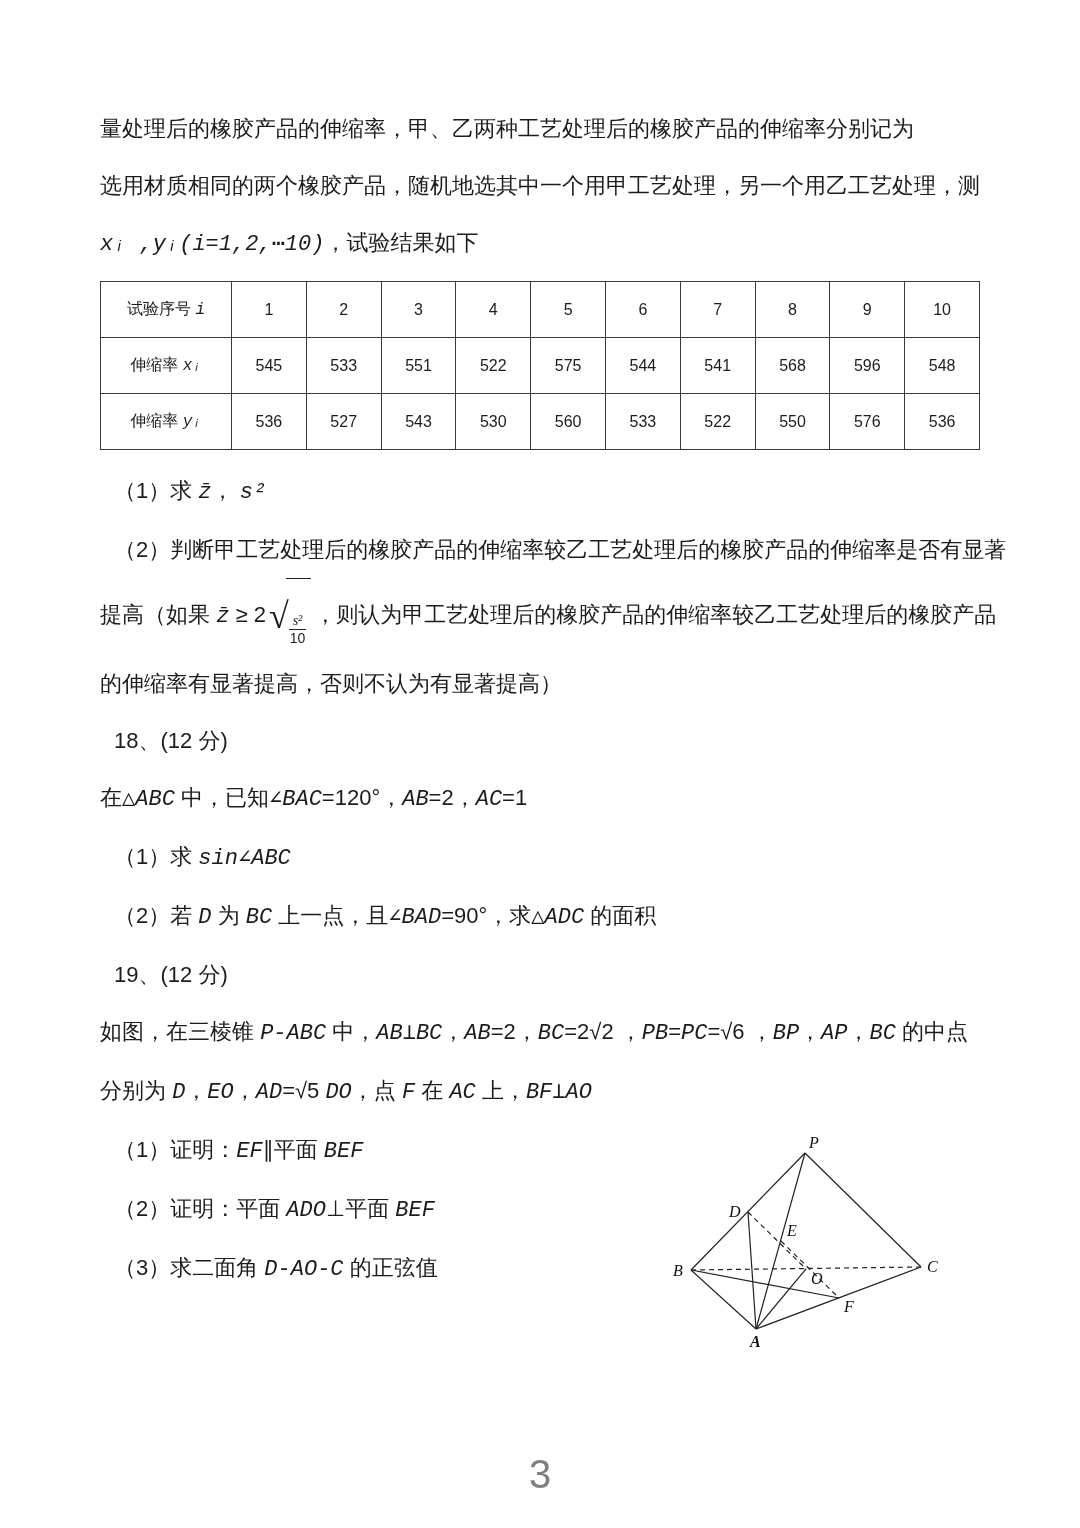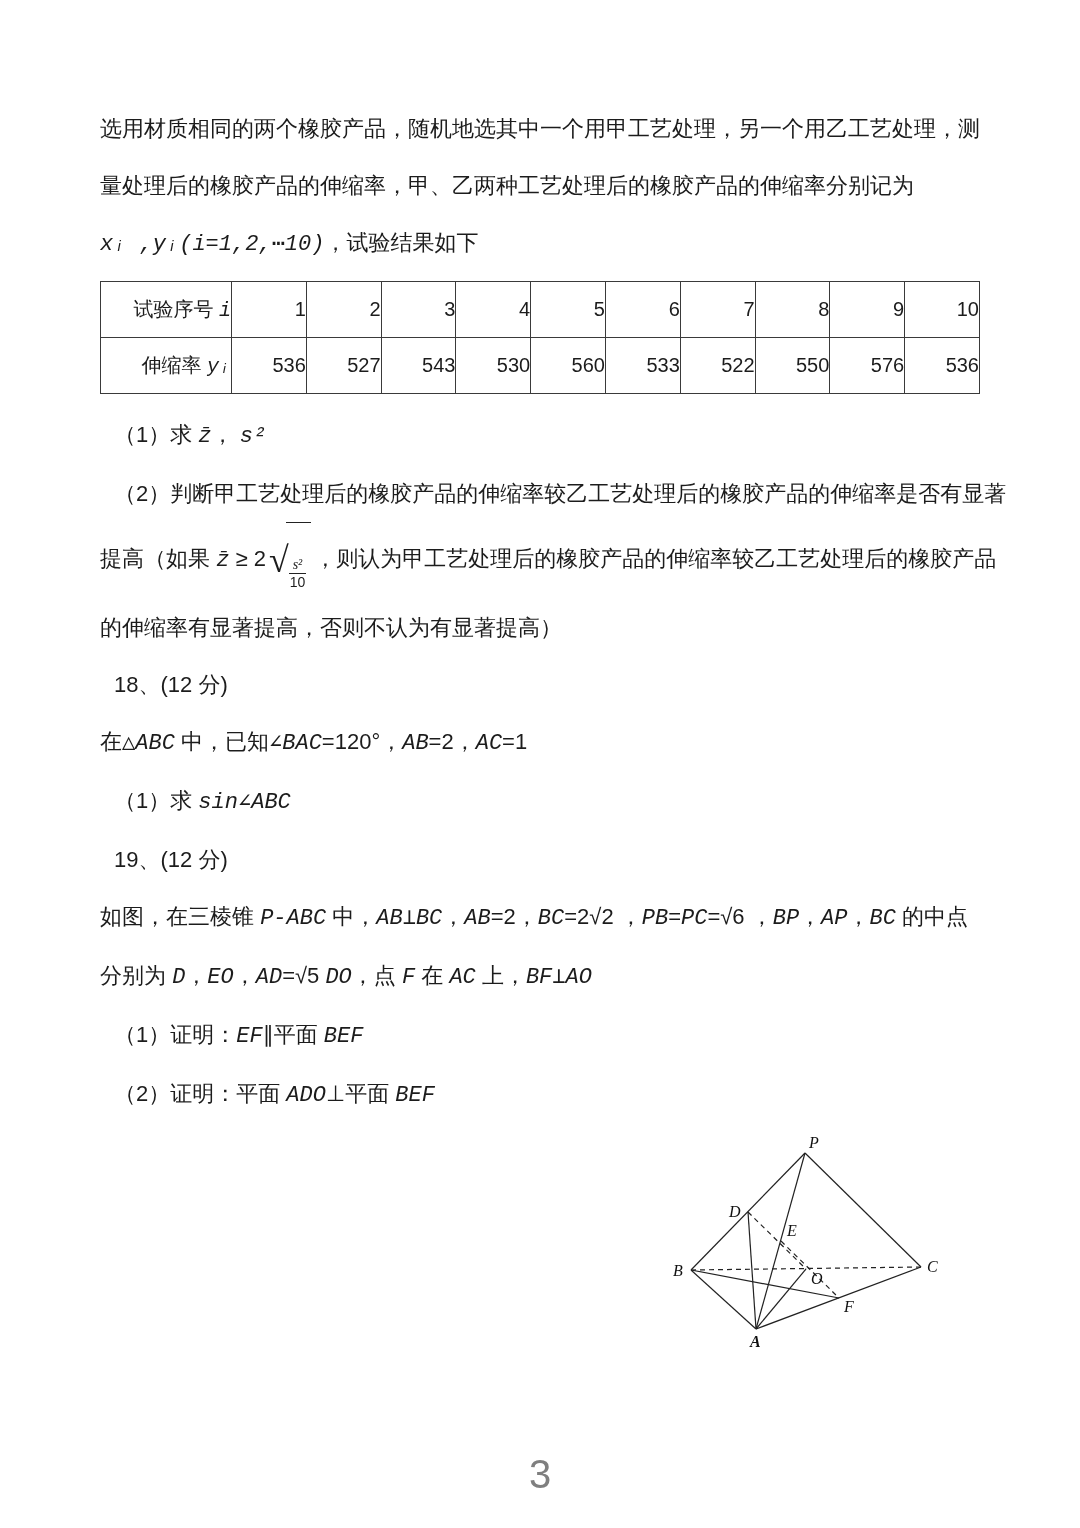--- a/index.html
+++ b/index.html
@@ -5,21 +5,21 @@
   html,body{margin:0;padding:0;}
   body{
     width:1080px;height:1528px;background:#ffffff;position:relative;
     font-family:"Liberation Sans", sans-serif;color:#1c1c1c;overflow:hidden;
   }
   .content{padding:100px 100px 0 100px;width:880px;}
   .line{font-size:22px;line-height:57px;white-space:nowrap;}
   .indent{padding-left:14px;}
   .mi{font-family:Liberation Mono, monospace;font-style:italic;}
   table{border-collapse:collapse;width:880px;margin:8px 0 12px 0;table-layout:fixed;}
-  td{border:1px solid #3a3a3a;height:55px;text-align:right;font-size:20px;padding:0;}
+  td{border:1px solid #3a3a3a;height:55px;text-align:center;font-size:16px;padding:0;}
   td.label{width:130px;}
   .tall{line-height:74px;}
   
   .sqrt{display:inline-flex;align-items:center;vertical-align:middle;margin:0 3px;}
   .radsign{font-size:36px;font-family:"Liberation Serif", serif;line-height:0.9;margin-right:-3px;color:#1c1c1c;}
   .radbody{border-top:1.6px solid #222;padding:2px 5px 0 3px;display:inline-block;}
   .fr{display:inline-flex;flex-direction:column;align-items:center;font-size:14px;line-height:1.15;}
   .fn{border-bottom:1.2px solid #222;padding:0 4px;font-family:"Liberation Serif", serif;font-style:italic;}
   .fd{font-style:normal;}
   
@@ -28,38 +28,51 @@
   .figure svg line.dash{stroke-dasharray:5 4;}
   .figure svg text{font-family:"Liberation Serif", serif;font-style:italic;font-size:16px;fill:#111;}
   .figure svg text.bold{font-weight:bold;}
   .pageno{position:absolute;left:0;right:0;top:1452px;text-align:center;font-size:40px;color:#7f7f7f;}
 </style>
 </head>
 <body>
 
 <div class="content">
 
+  <div class="line">量处理后的橡胶产品的伸缩率，甲、乙两种工艺处理后的橡胶产品的伸缩率分别记为</div>
   <div class="line">选用材质相同的两个橡胶产品，随机地选其中一个用甲工艺处理，另一个用乙工艺处理，测</div>
-  <div class="line">量处理后的橡胶产品的伸缩率，甲、乙两种工艺处理后的橡胶产品的伸缩率分别记为</div>
   <div class="line"><span class="mi">xᵢ ,yᵢ(i=1,2,⋯10)</span><span>，试验结果如下</span></div>
 
   <table>
     <tbody>
       <tr>
         <td class="label"><span>试验序号 </span><span class="mi">i</span></td>
       <td>1</td>
           <td>2</td>
           <td>3</td>
           <td>4</td>
           <td>5</td>
           <td>6</td>
           <td>7</td>
           <td>8</td>
           <td>9</td>
           <td>10</td>
+        </tr>
+      <tr>
+        <td class="label"><span>伸缩率 </span><span class="mi">xᵢ</span></td>
+      <td>545</td>
+          <td>533</td>
+          <td>551</td>
+          <td>522</td>
+          <td>575</td>
+          <td>544</td>
+          <td>541</td>
+          <td>568</td>
+          <td>596</td>
+          <td>548</td>
         </tr>
       <tr>
         <td class="label"><span>伸缩率 </span><span class="mi">yᵢ</span></td>
       <td>536</td>
           <td>527</td>
           <td>543</td>
           <td>530</td>
           <td>560</td>
           <td>533</td>
           <td>522</td>
@@ -77,26 +90,28 @@
         <span class="radbody"><span class="fr">
             <span class="fn">s²</span>
             <span class="fd">10</span>
           </span></span>
       </span><span>，则认为甲工艺处理后的橡胶产品的伸缩率较乙工艺处理后的橡胶产品</span></div>
   <div class="line">的伸缩率有显著提高，否则不认为有显著提高）</div>
 
   <div class="line indent">18、(12 分)</div>
   <div class="line"><span>在</span><span class="mi">△ABC</span><span> 中，已知</span><span class="mi">∠BAC</span><span>=120°，</span><span class="mi">AB</span><span>=2，</span><span class="mi">AC</span><span>=1</span></div>
   <div class="line indent"><span>（1）求 </span><span class="mi">sin∠ABC</span></div>
+  <div class="line indent"><span>（2）若 </span><span class="mi">D</span><span> 为 </span><span class="mi">BC</span><span> 上一点，且</span><span class="mi">∠BAD</span><span>=90°，求</span><span class="mi">△ADC</span><span> 的面积</span></div>
 
   <div class="line indent">19、(12 分)</div>
   <div class="line"><span>如图，在三棱锥 </span><span class="mi">P-ABC</span><span> 中，</span><span class="mi">AB⊥BC</span><span>，</span><span class="mi">AB</span><span>=2，</span><span class="mi">BC</span><span>=2√2 ，</span><span class="mi">PB</span><span>=</span><span class="mi">PC</span><span>=√6 ，</span><span class="mi">BP</span><span>，</span><span class="mi">AP</span><span>，</span><span class="mi">BC</span><span> 的中点</span></div>
   <div class="line"><span>分别为 </span><span class="mi">D</span><span>，</span><span class="mi">EO</span><span>，</span><span class="mi">AD</span><span>=√5 </span><span class="mi">DO</span><span>，点 </span><span class="mi">F</span><span> 在 </span><span class="mi">AC</span><span> 上，</span><span class="mi">BF⊥AO</span></div>
   <div class="line indent"><span>（1）证明：</span><span class="mi">EF</span><span>∥平面 </span><span class="mi">BEF</span></div>
   <div class="line indent"><span>（2）证明：平面 </span><span class="mi">ADO</span><span>⊥平面 </span><span class="mi">BEF</span></div>
+  <div class="line indent"><span>（3）求二面角 </span><span class="mi">D-AO-C</span><span> 的正弦值</span></div>
 
 </div>
 
 <div class="figure">
   <svg width="310" height="228" viewBox="0 0 310 228">
 
     <line x1="26" y1="137" x2="140" y2="20"></line>
     <line x1="140" y1="20" x2="256" y2="134"></line>
     <line x1="26" y1="137" x2="91" y2="196"></line>
     <line x1="91" y1="196" x2="256" y2="134"></line>

